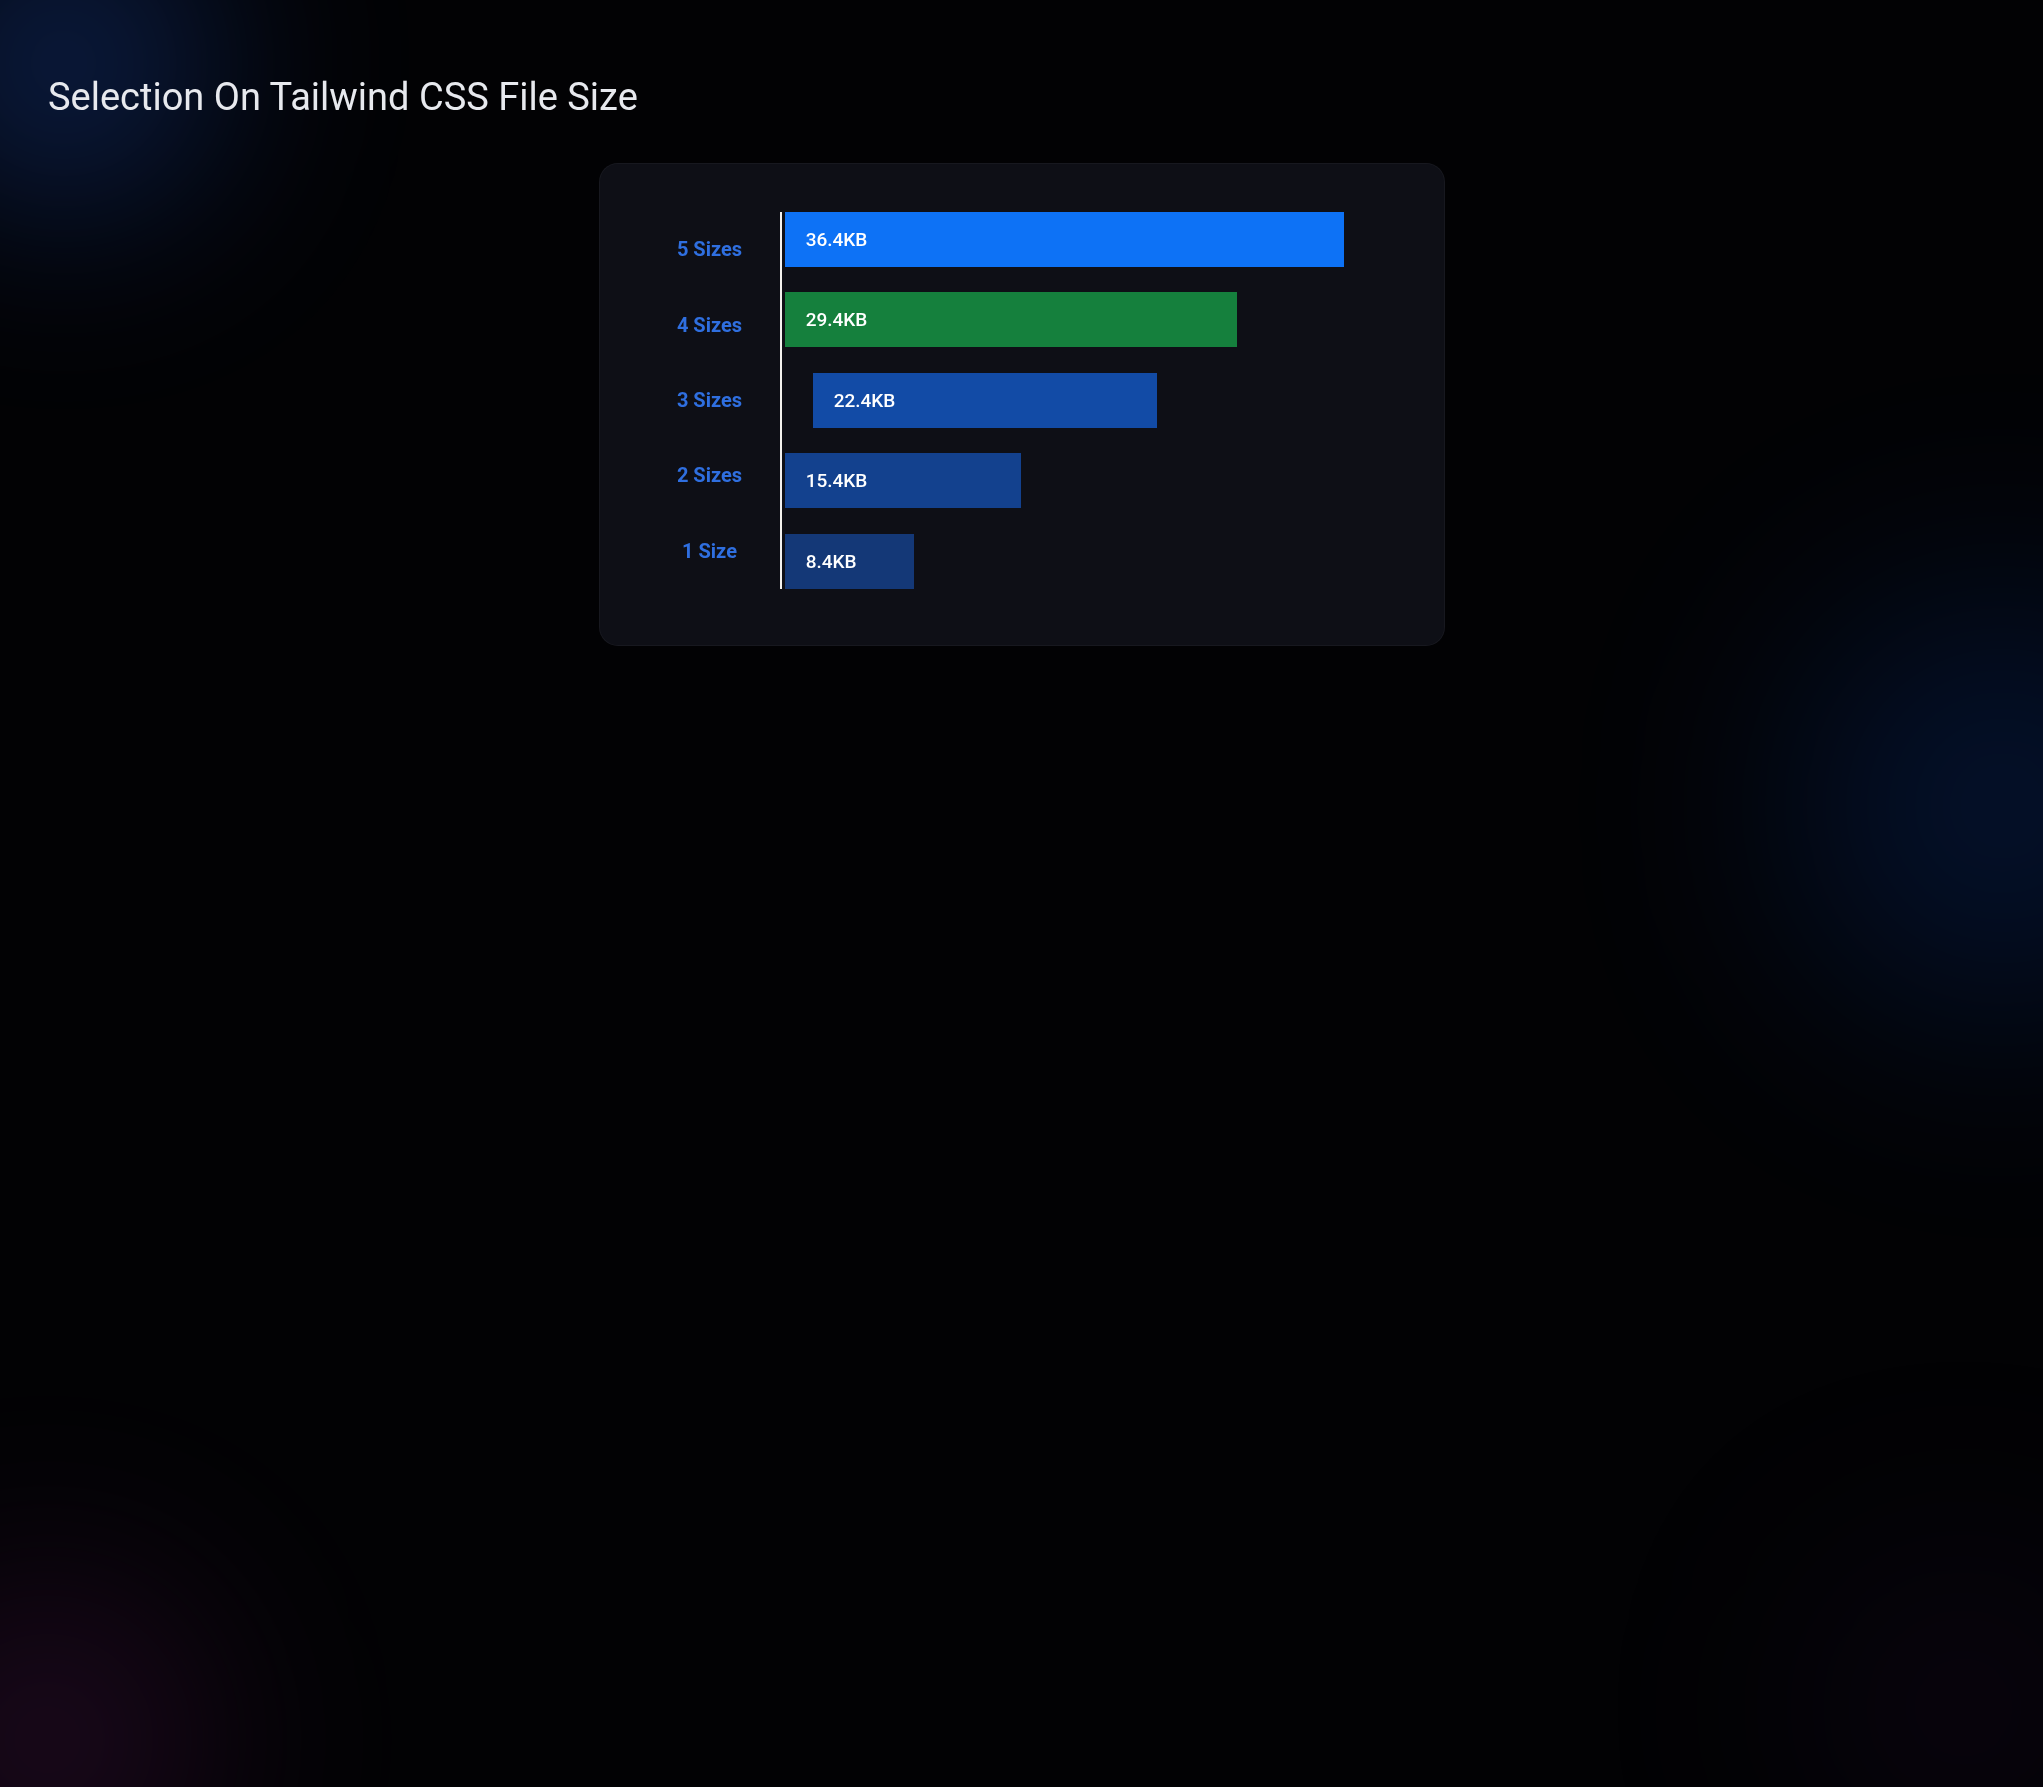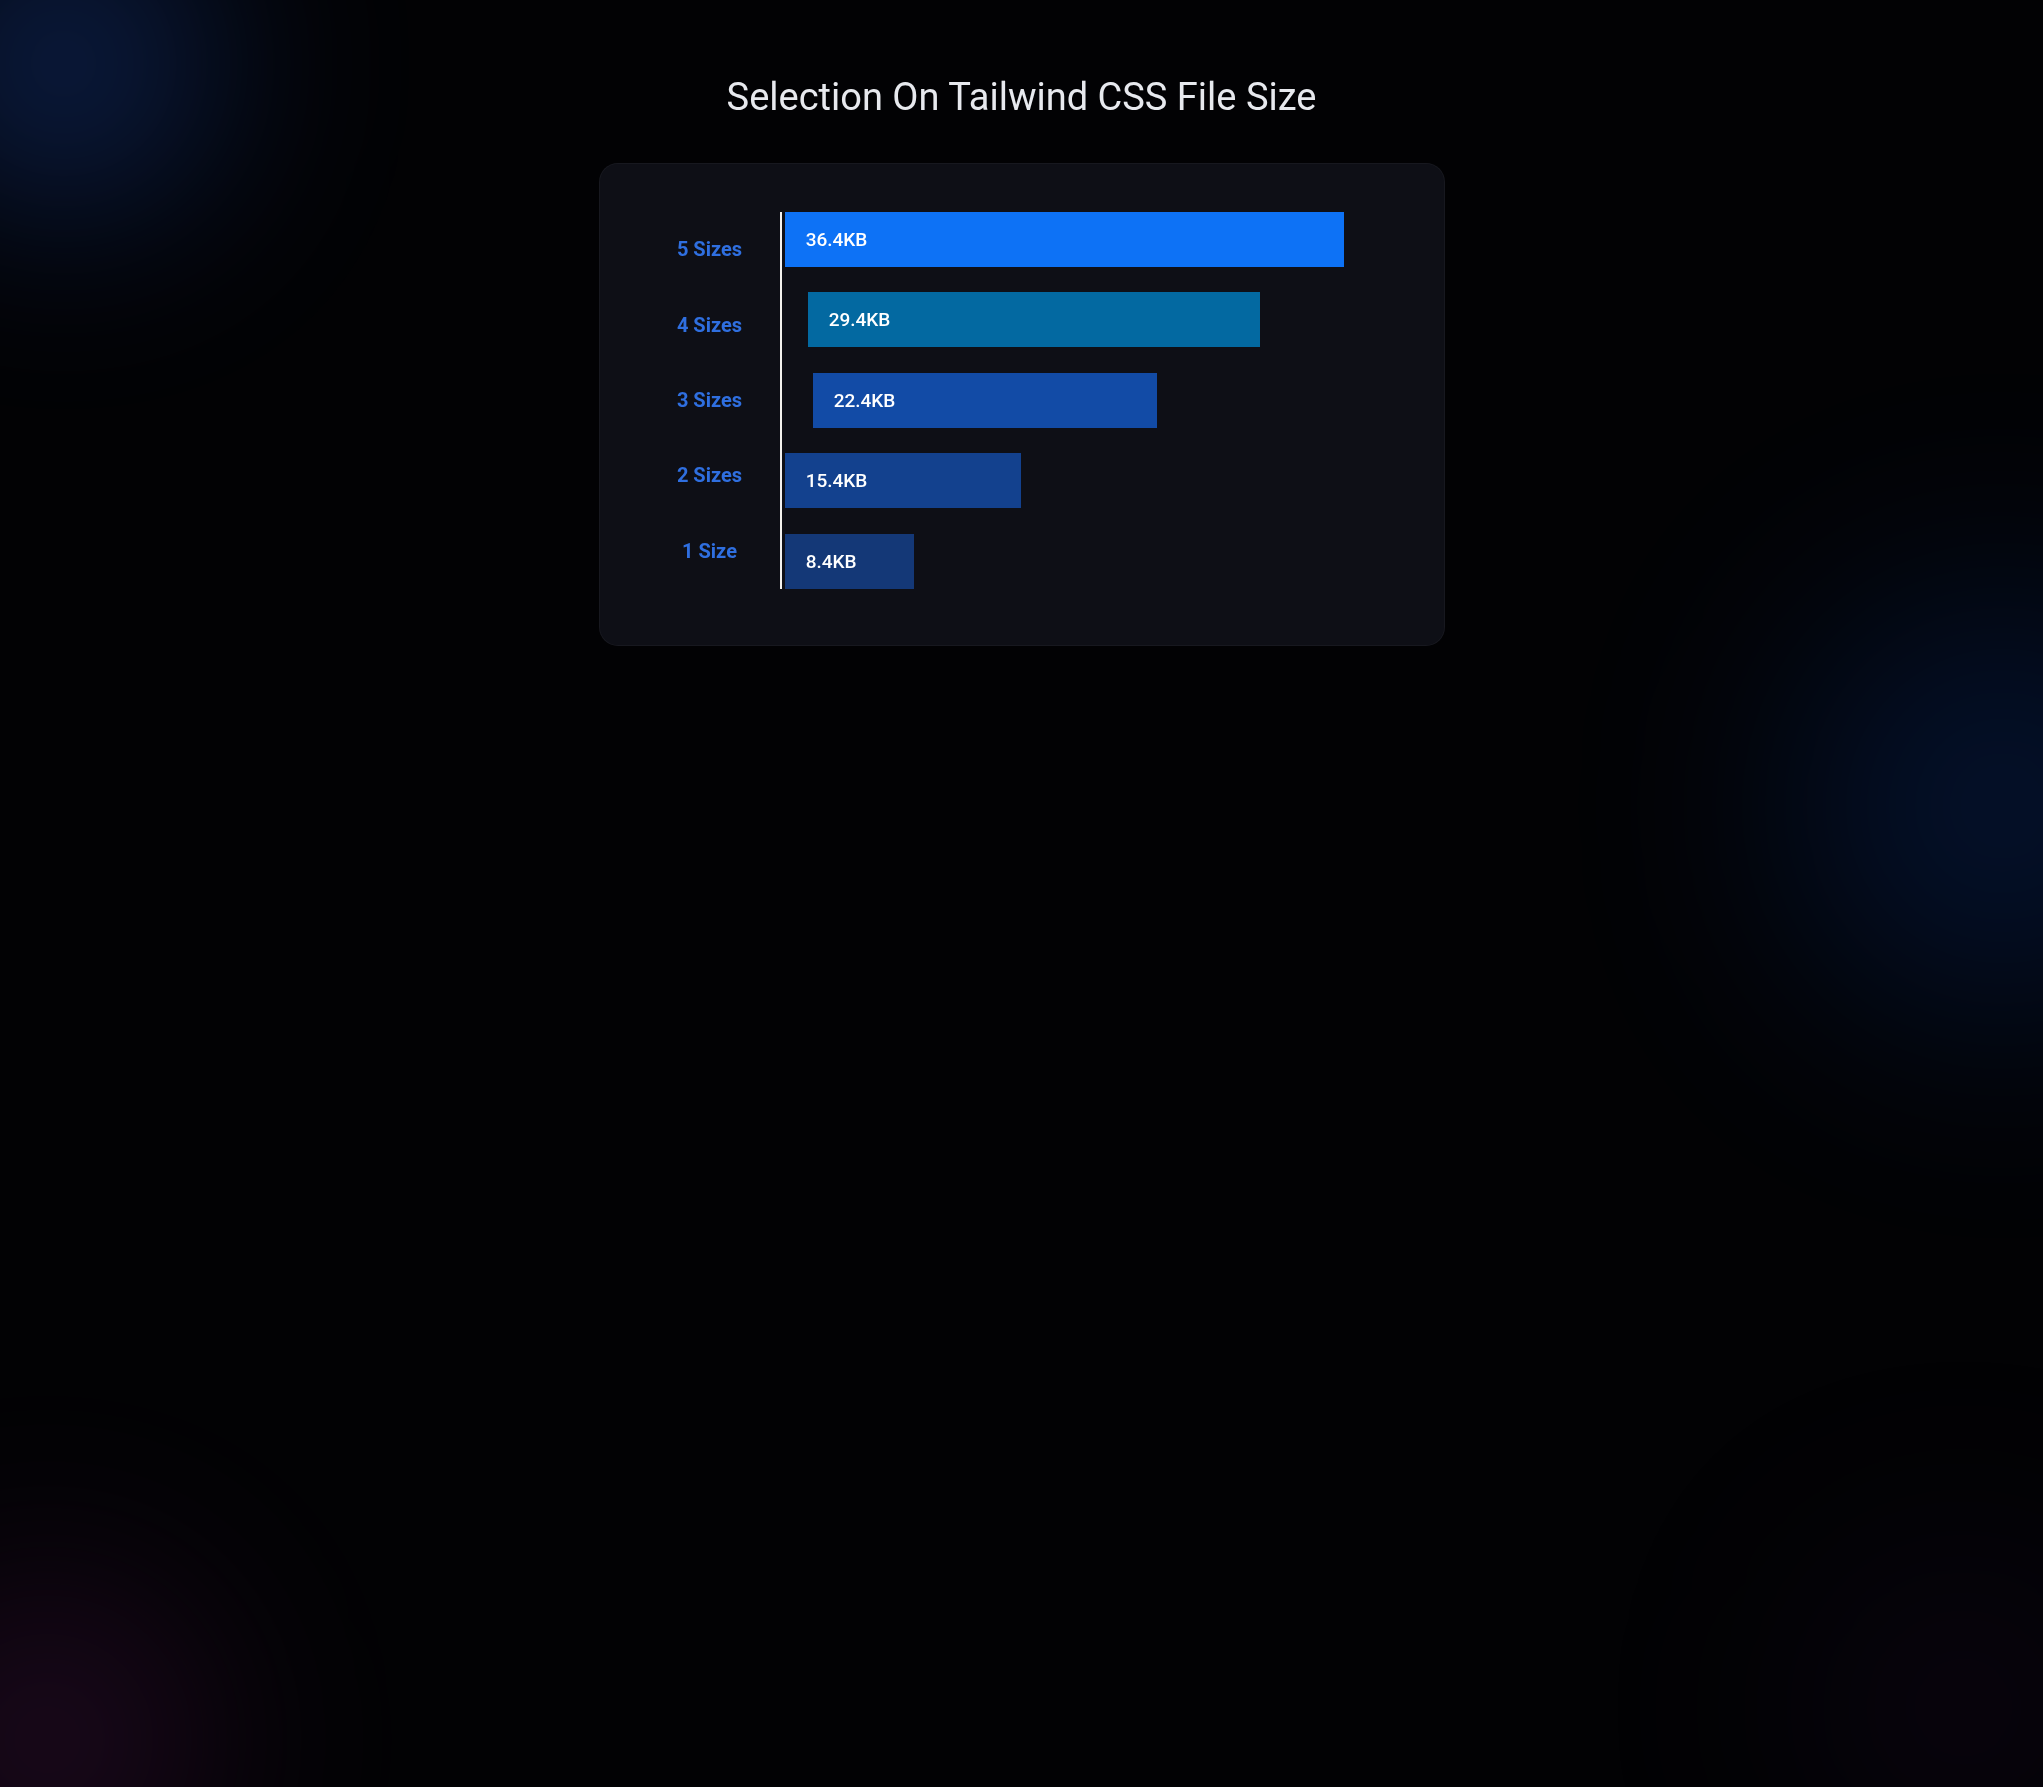--- a/index.html
+++ b/index.html
@@ -26,21 +26,20 @@
 
   .title{
     text-align:center;
     color:#fff;
     font-weight:700;
     font-size:43px;
     letter-spacing:0.2px;
     line-height:1.1;
   }
   .subtitle{
-    text-align:center;
     color:#e7e9ee;
     font-weight:400;
     font-size:38px;
     margin-top:4.8px;
     line-height:1.1;
   }
 
   .panel{
     margin:44px auto 0;
     width:846px;
@@ -104,20 +103,20 @@
   <div class="panel">
     <div class="labels" id="labels">
         <div>5 Sizes</div>
         <div>4 Sizes</div>
         <div>3 Sizes</div>
         <div>2 Sizes</div>
         <div>1 Size</div>
       </div>
     <div class="plot" id="plot">
         <div class="bar" style="width: 91%; background: rgb(13, 114, 246);">36.4KB</div>
-        <div class="bar" style="width: 73.5%; background: #0369a1; margin-left: 23px;">29.4KB</div>
+        <div class="bar" style="width: 73.5%; background: #15803d;">29.4KB</div>
         <div class="bar" style="width: 56%; background: rgb(18, 75, 166); margin-left: 28px;">22.4KB</div>
         <div class="bar" style="width: 38.5%; background: rgb(19, 65, 142);">15.4KB</div>
         <div class="bar" style="width: 21%; background: rgb(20, 56, 119);">8.4KB</div>
       </div>
   </div>
 </div>
 
 
 </body></html>

